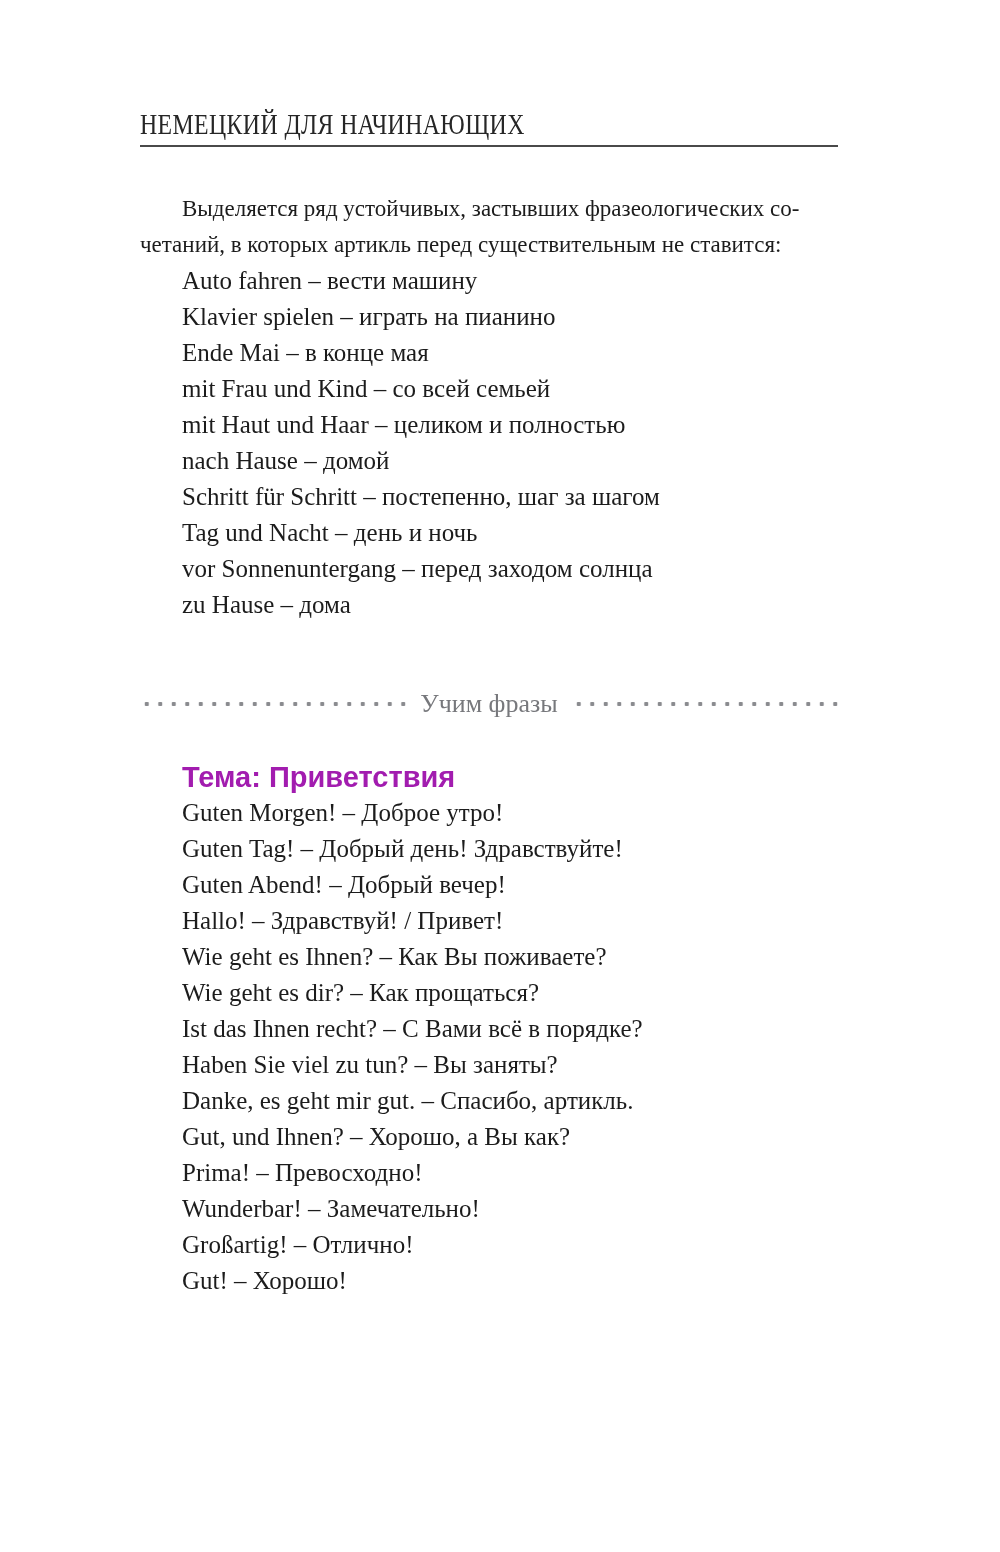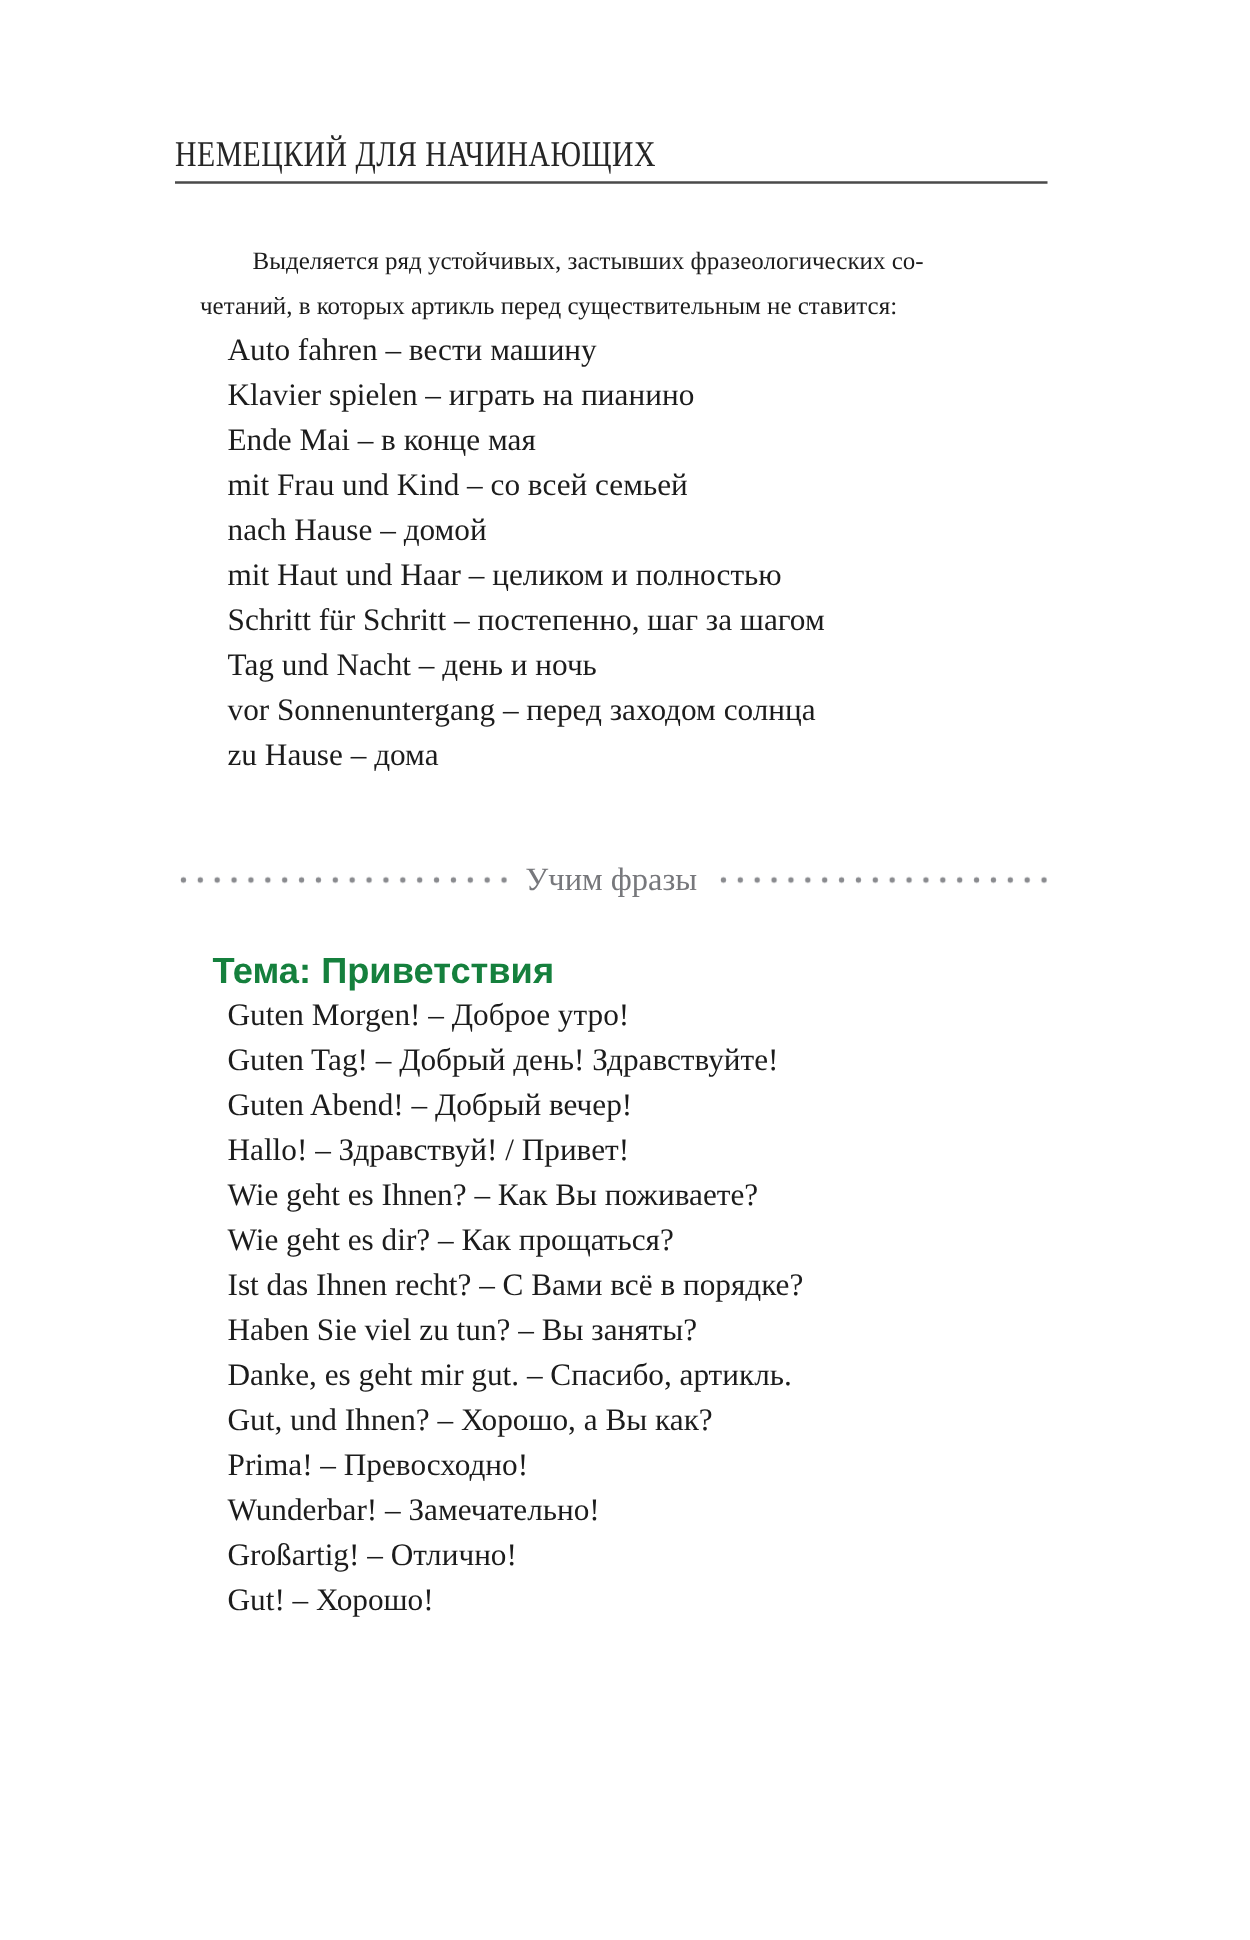--- a/index.html
+++ b/index.html
@@ -32,23 +32,22 @@
   }
   .header-rule {
     border: none;
     border-top: 2.5px solid #4a4a4a;
     margin: 4px 0 0 0;
   }
 
   
   .intro {
     margin-top: 44px;
-    font-size: 20px;
+    font-size: 23px;
     line-height: 36px;
-    margin-left: 20px;
   }
   .intro .line {
     white-space: nowrap;
     overflow: hidden;
   }
   .intro .line.indent {
     text-indent: 42px;
   }
 
   
@@ -83,26 +82,26 @@
     flex: 0 0 auto;
     padding: 0 14px;
     font-family: "Liberation Serif", serif;
     font-size: 26px;
     color: #77787c;
     white-space: nowrap;
   }
 
   
   .topic-heading {
-    margin: 34px 0 0 30px;
+    margin: 34px 0 0 42px;
     font-family: "Liberation Sans", sans-serif;
     font-weight: bold;
     font-size: 29px;
     line-height: 36px;
-    color: #15803d;
+    color: #a21caf;
   }
 
   .greetings {
     margin-top: 46px;
   }
 </style>
 </head>
 <body>
 
 <div class="page">
@@ -115,22 +114,22 @@
   <section class="intro">
     <div class="line indent">Выделяется ряд устойчивых, застывших фразеологических со-</div>
     <div class="line">четаний, в которых артикль перед существительным не ставится:</div>
   </section>
 
   <ul class="plain-list">
       <li>Auto fahren – вести машину</li>
       <li>Klavier spielen – играть на пианино</li>
       <li>Ende Mai – в конце мая</li>
       <li>mit Frau und Kind – со всей семьей</li>
+      <li>mit Haut und Haar – целиком и полностью</li>
       <li>nach Hause – домой</li>
-      <li>mit Haut und Haar – целиком и полностью</li>
       <li>Schritt für Schritt – постепенно, шаг за шагом</li>
       <li>Tag und Nacht – день и ночь</li>
       <li>vor Sonnenuntergang – перед заходом солнца</li>
       <li>zu Hause – дома</li>
     </ul>
 
   <div class="section-divider">
     <span class="divider-dots"></span>
     <span class="divider-label">Учим фразы</span>
     <span class="divider-dots"></span>

